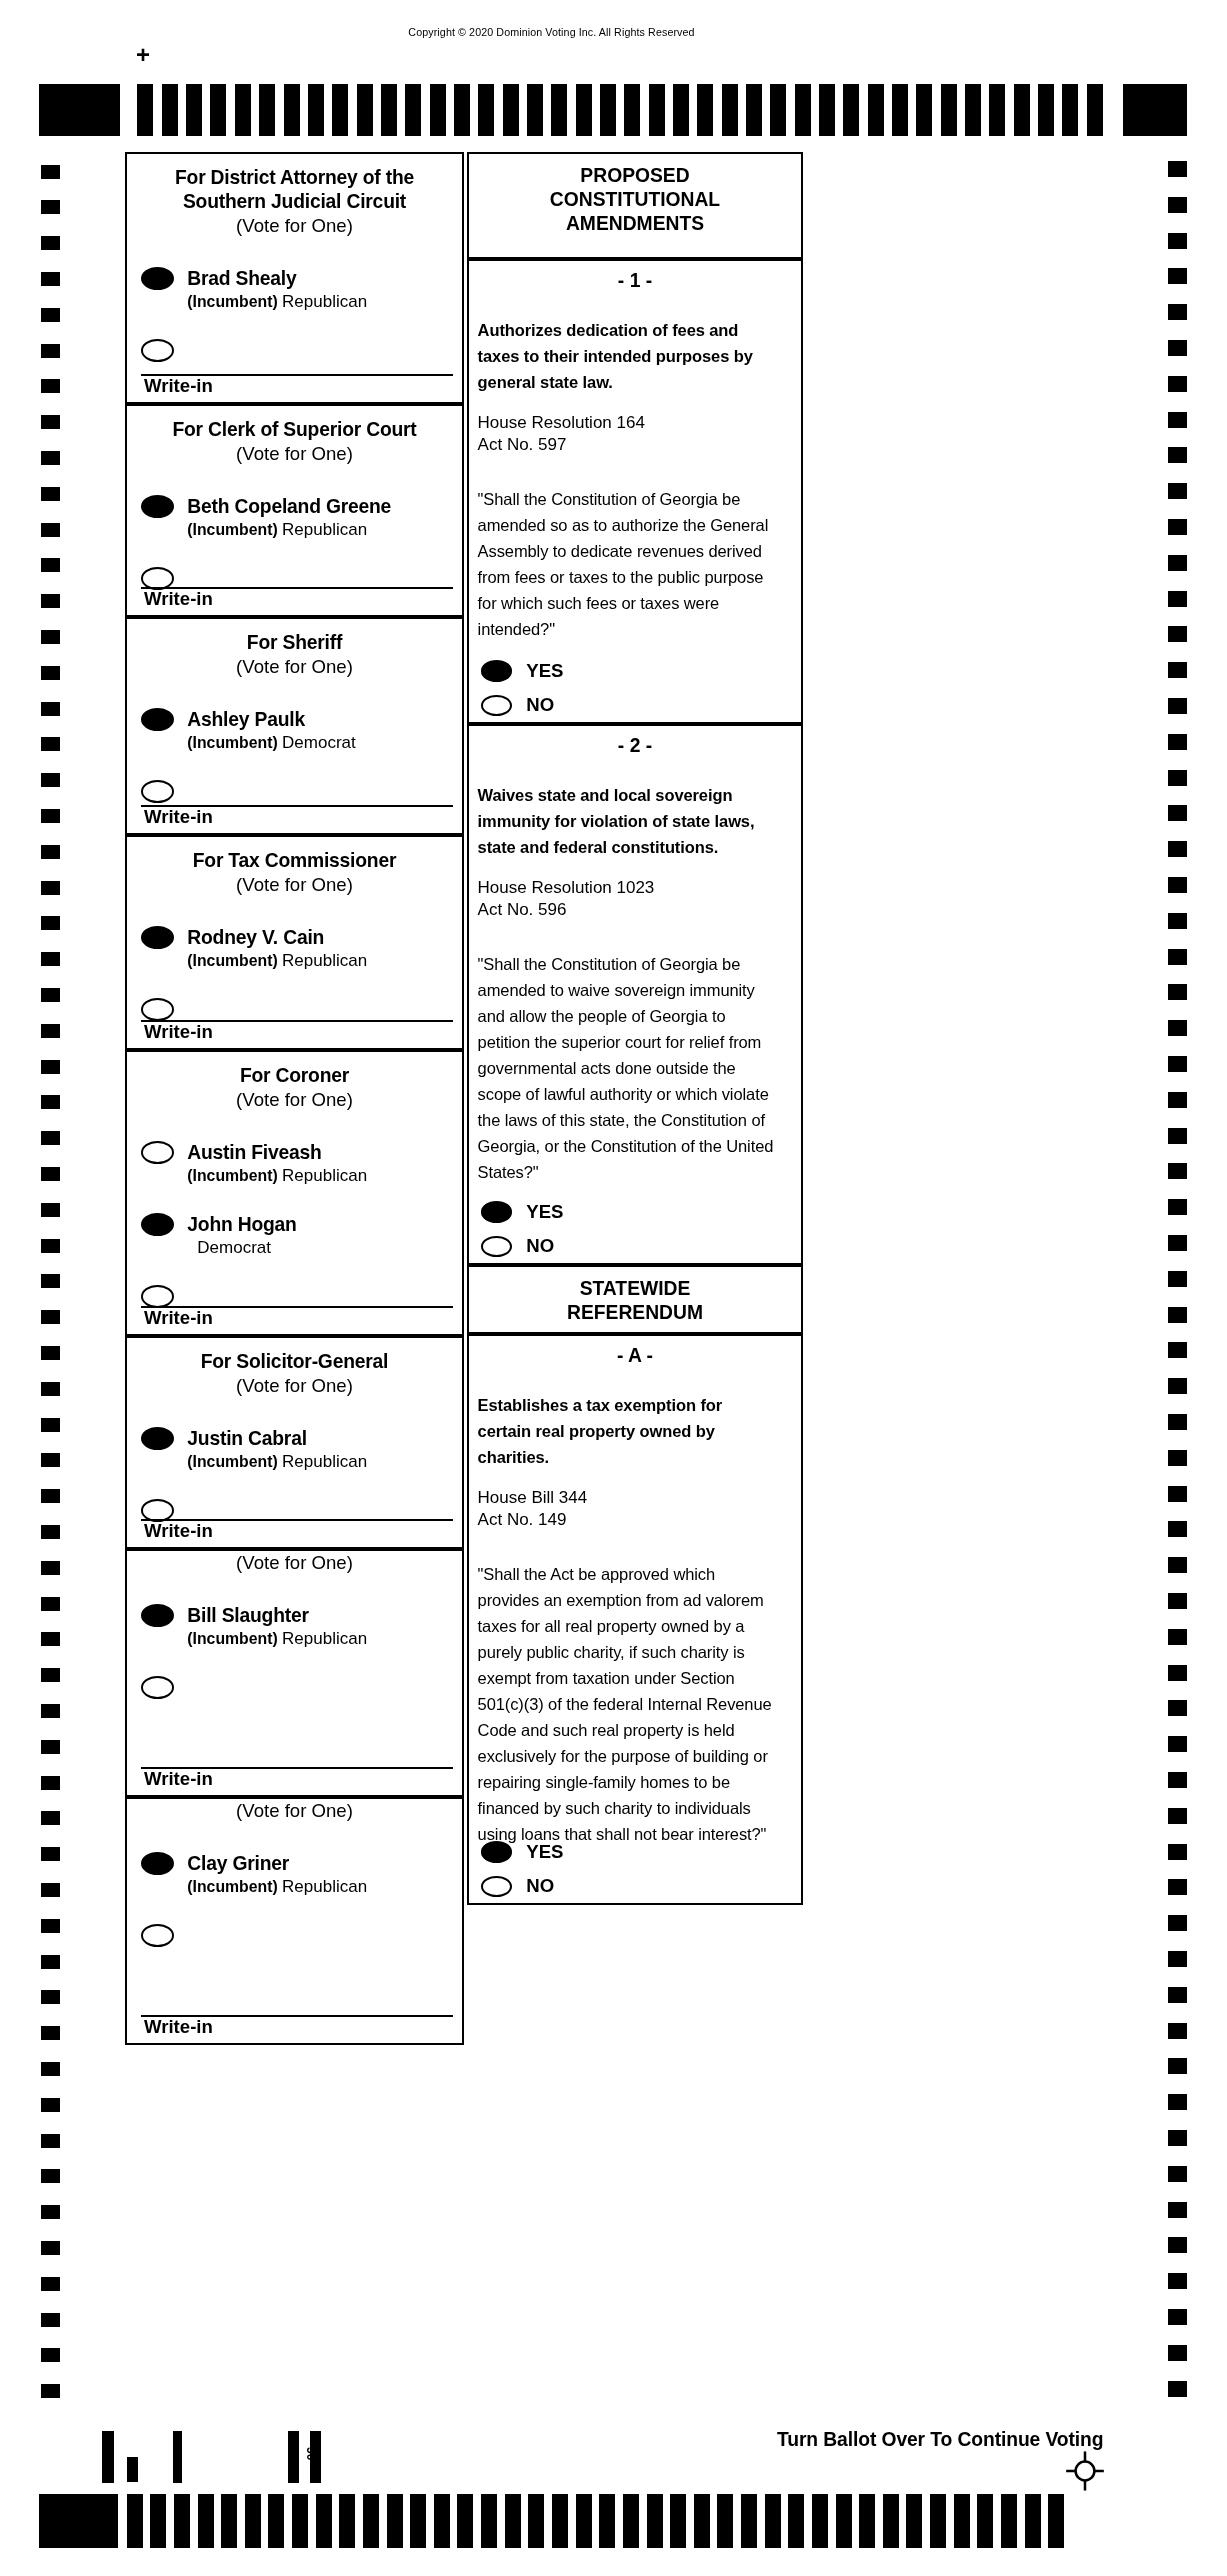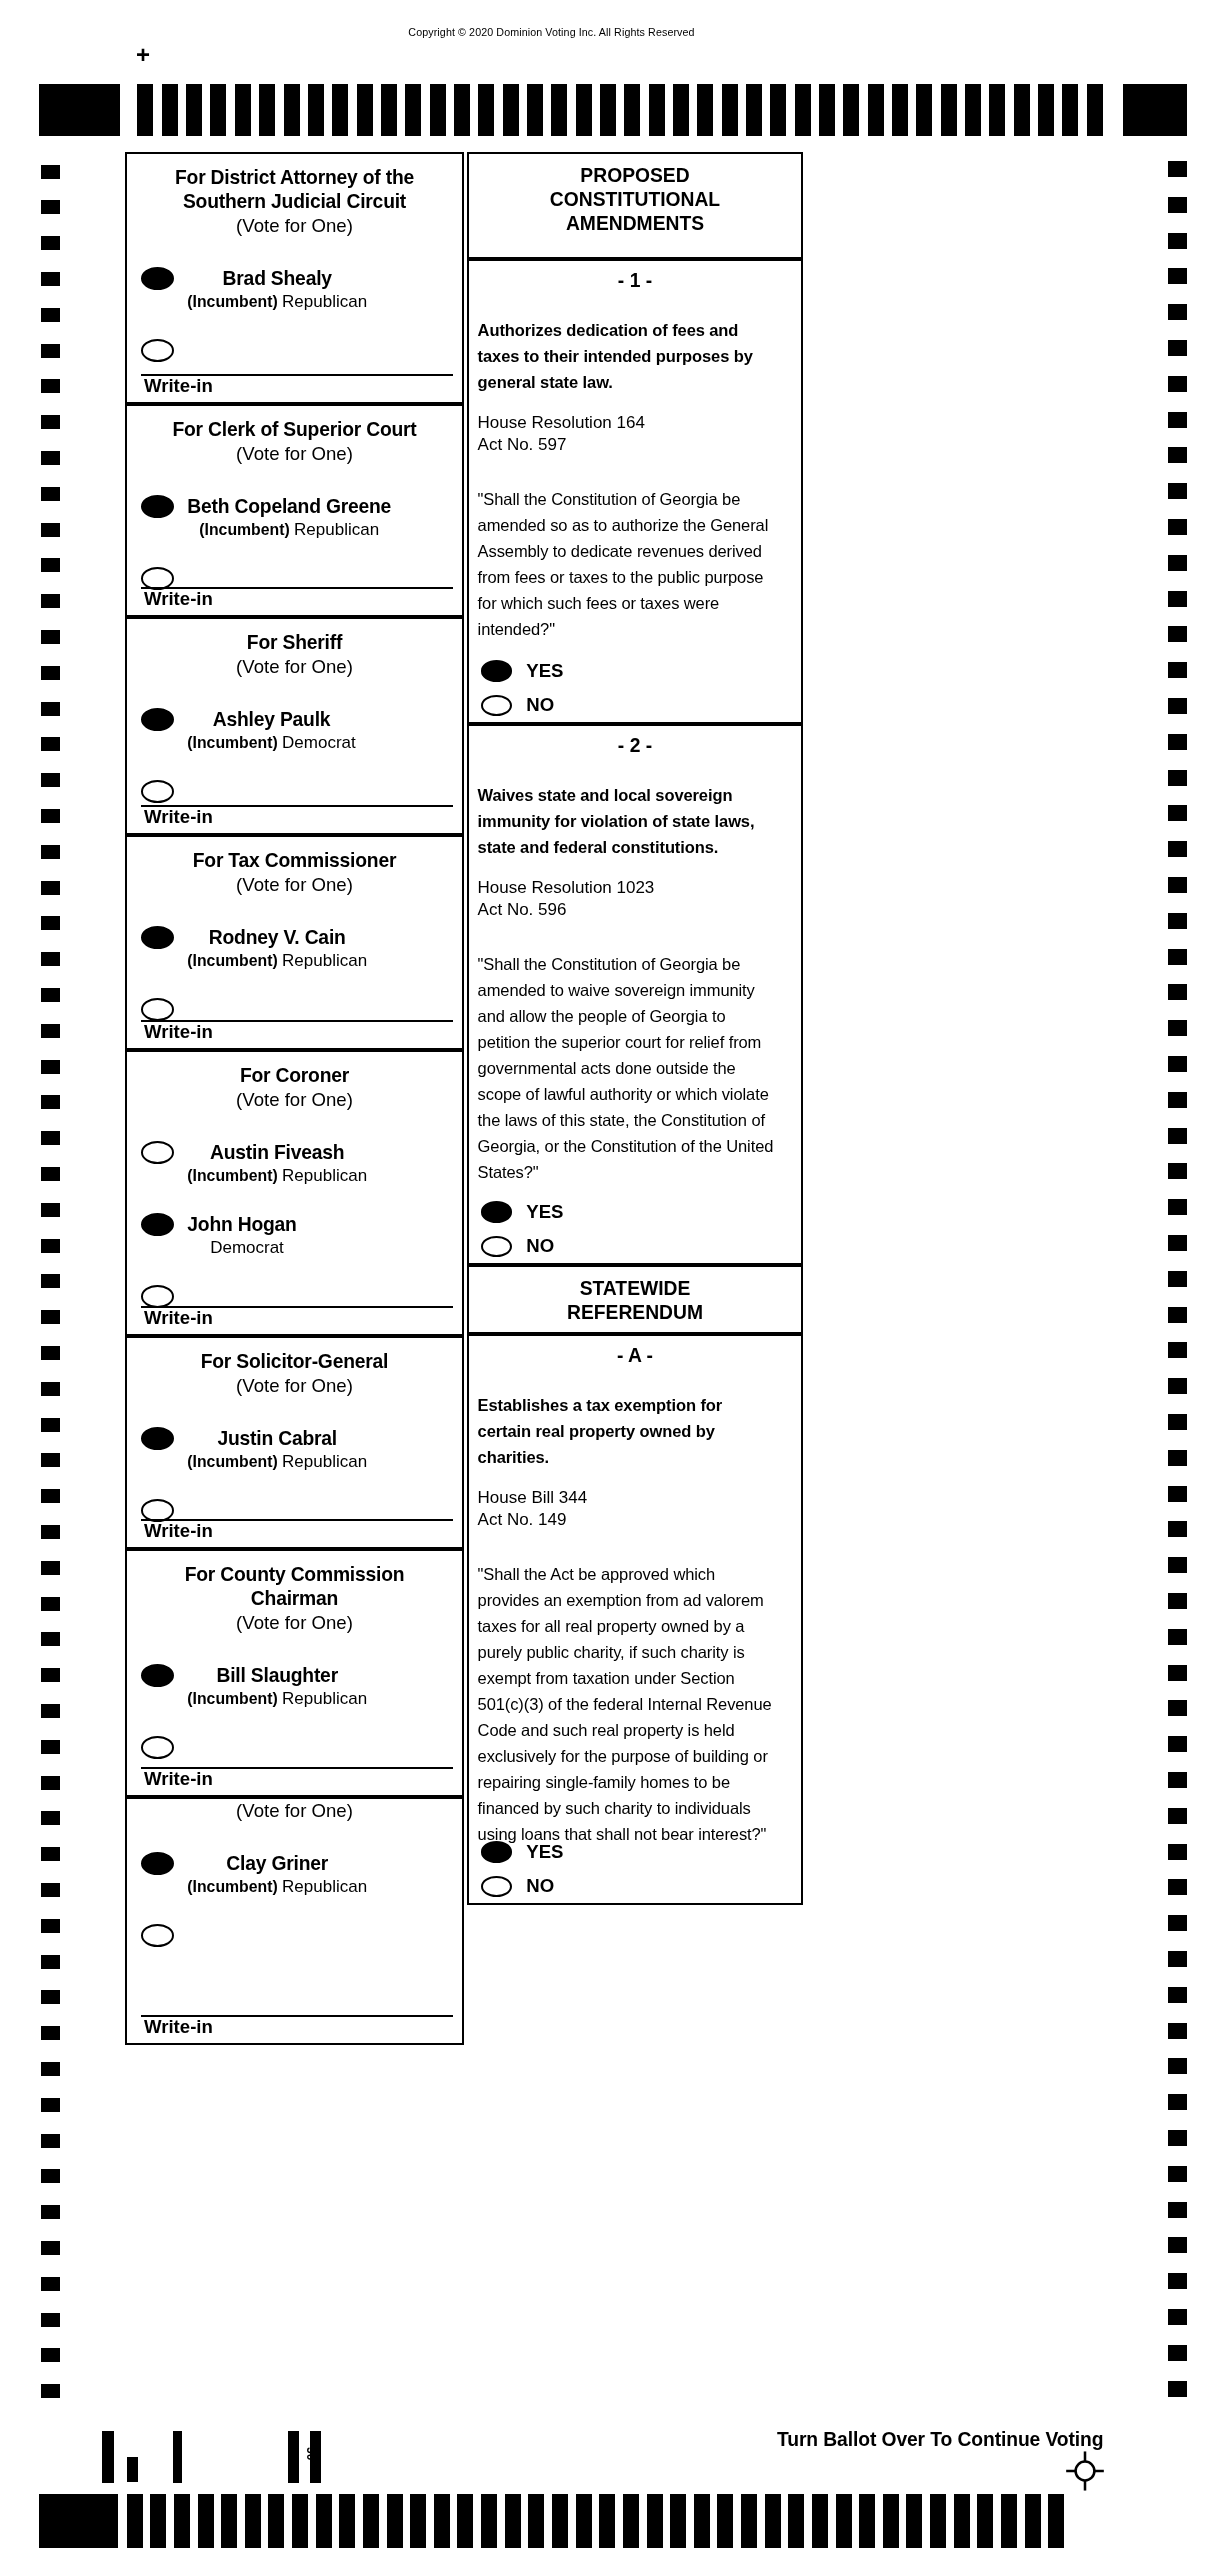--- a/index.html
+++ b/index.html
@@ -20,21 +20,21 @@
   
   .ballot-col{position:absolute;top:152px;}
   #left-col{left:125px;width:339px;}
   #right-col{left:467px;width:336px;}
 
   .bbox{position:relative;box-sizing:border-box;border:2.1px solid #000;background:#fff;}
 
   
   .c-title{margin-top:11.5px;text-align:center;font-weight:bold;font-size:19.3px;line-height:24px;letter-spacing:-0.2px;}
   .c-instr{text-align:center;font-size:18.6px;line-height:23px;}
-  .c-opts{margin-top:30px;padding-left:14.3px;text-align:center;}
+  .c-opts{margin-top:30px;padding-left:14.3px;}
   .cand{display:flex;align-items:flex-start;gap:13px;height:72px;}
   .cand.wi-row{height:33px;}
   .oval{display:inline-block;width:33px;height:23px;border:2.1px solid #000;border-radius:50%;
         box-sizing:border-box;background:#fff;flex:0 0 auto;margin-top:0;}
   .oval.filled{background:#000;}
   .cand-name{font-weight:bold;font-size:19.3px;line-height:23px;letter-spacing:-0.2px;}
   .cand-party{margin-top:2.1px;font-size:17px;line-height:20px;}
   .cand-party .inc{font-weight:bold;font-size:15.8px;}
   .writein-line{position:absolute;left:14.3px;right:8.6px;bottom:26px;border-top:2.1px solid #000;}
   .writein-label{position:absolute;left:17px;bottom:5px;font-weight:bold;font-size:18.6px;}
@@ -398,24 +398,20 @@
             </div>
           </div>
           <div class="cand wi-row">
             <span class="oval"></span>
           </div>
         </div>
         <div class="writein-line"></div>
         <div class="writein-label">Write-in</div>
       </div>
       <div class="bbox contest" style="height: 248px;">
-        <div class="c-title">
-          <div>For County Commission</div>
-          <div>Chairman</div>
-        </div>
         <div class="c-instr">(Vote for One)</div>
         <div class="c-opts">
           <div class="cand">
             <span class="oval filled"></span>
             <div class="cand-text">
               <div class="cand-name">Bill Slaughter</div>
               <div class="cand-party"><span class="inc">(Incumbent) </span><span>Republican</span></div>
             </div>
           </div>
           <div class="cand wi-row">

